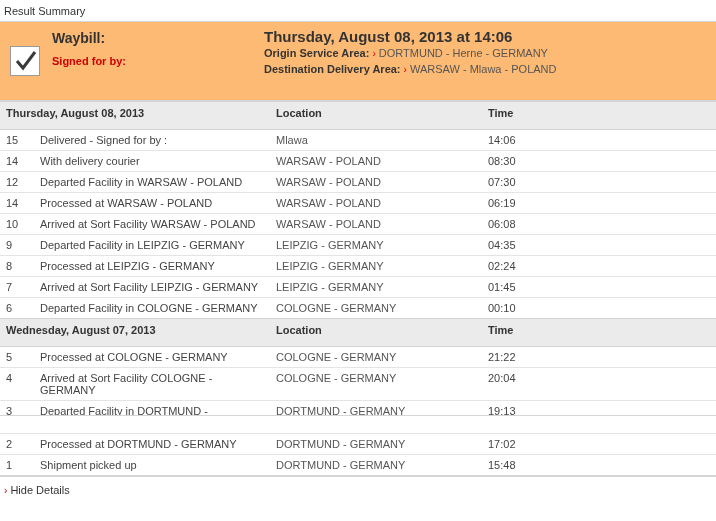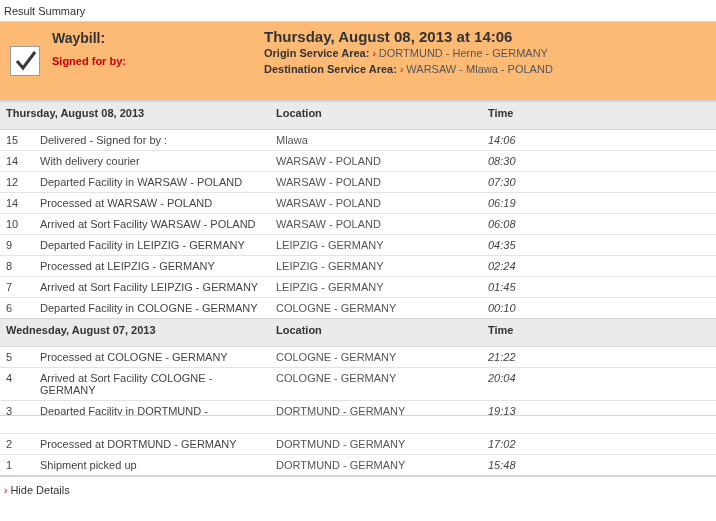--- a/index.html
+++ b/index.html
@@ -123,21 +123,21 @@
   }
   col.c-num { width: 34px; }
   col.c-desc { width: 236px; }
   col.c-loc { width: 212px; }
   col.c-time { width: 60px; }
   col.c-pad { width: 174px; }
 
   td.num { color: #444; padding-left: 10px; }
   td.desc { color: #444; }
   td.loc { color: #555; }
-  td.time { color: #444; font-style: italic; }
+  td.time { color: #444; }
   td.pad { }
 
   tr.event-row td {
     border-bottom: 1px solid #e4e4e4;
   }
   tr.event-row.last-of-section td {
     border-bottom: 1px solid #d5d5d5;
   }
 
   .hide-details {
@@ -182,21 +182,21 @@
       <div class="wb-signed">Signed for by:</div>
     </div>
     <div class="wb-right-col">
       <div class="wb-date">Thursday, August 08, 2013 at 14:06</div>
       <div class="wb-row">
         <span class="wb-label">Origin Service Area:</span>
         <span class="arrow-red">›</span>
         <span class="wb-val">DORTMUND - Herne - GERMANY</span>
       </div>
       <div class="wb-row">
-        <span class="wb-label">Destination Service Area:</span>
+        <span class="wb-label">Destination Delivery Area:</span>
         <span class="arrow-red">›</span>
         <span class="wb-val">WARSAW - Mlawa - POLAND</span>
       </div>
     </div>
   </div>
 
   <table class="events">
     <colgroup>
       <col class="c-num">
         <col class="c-desc">

